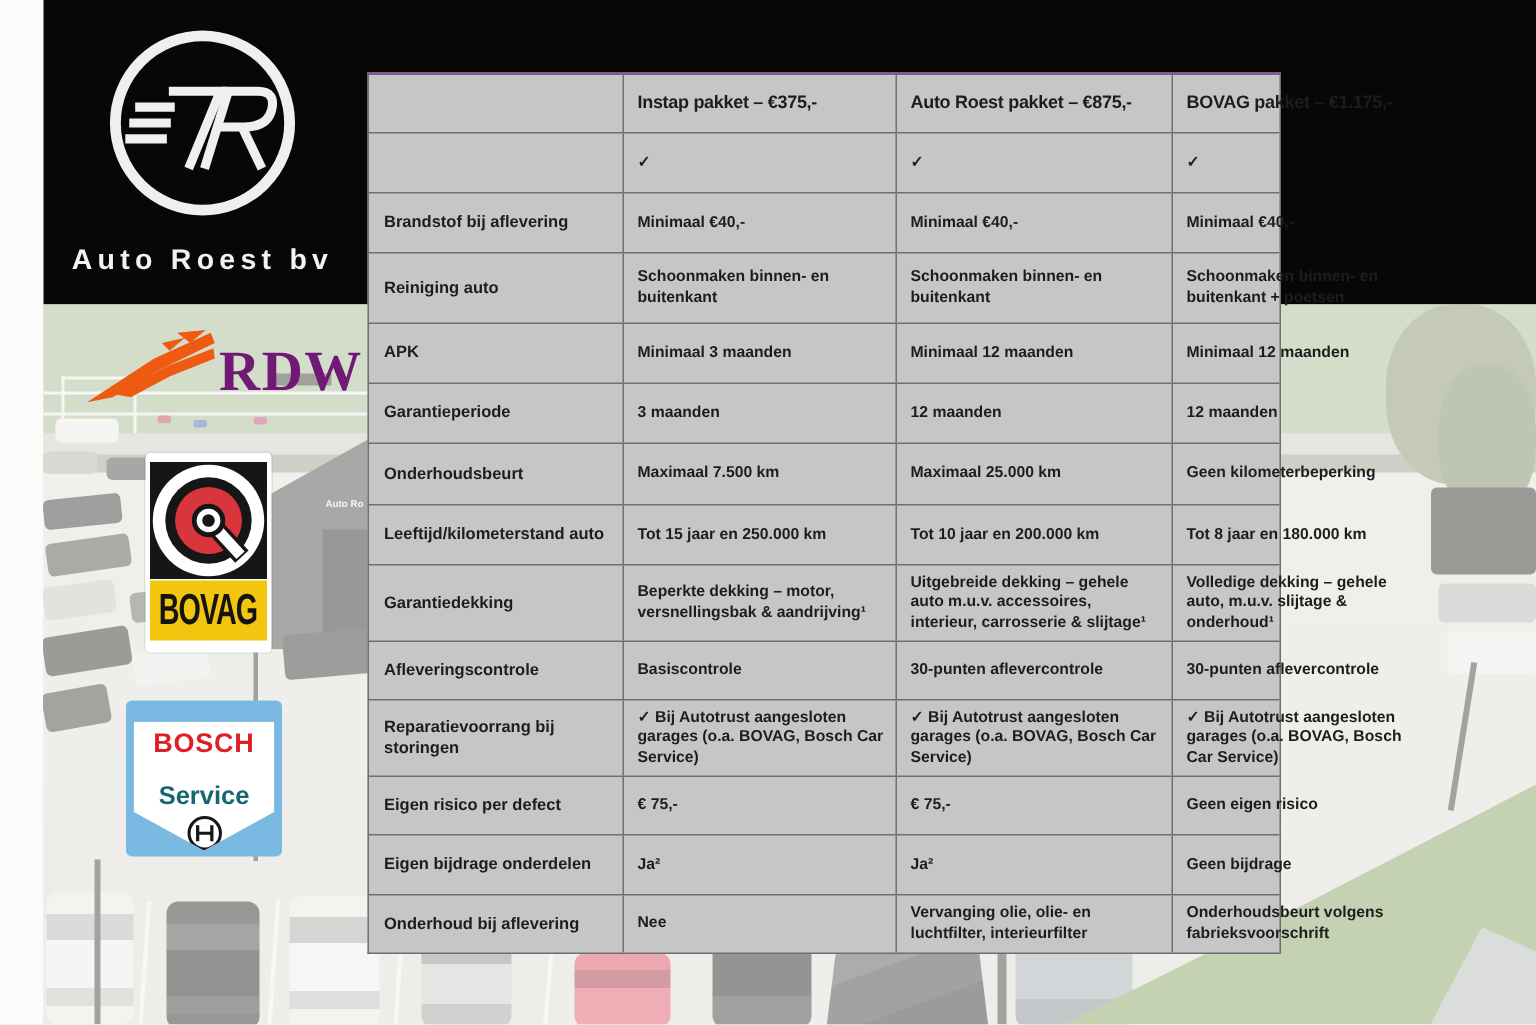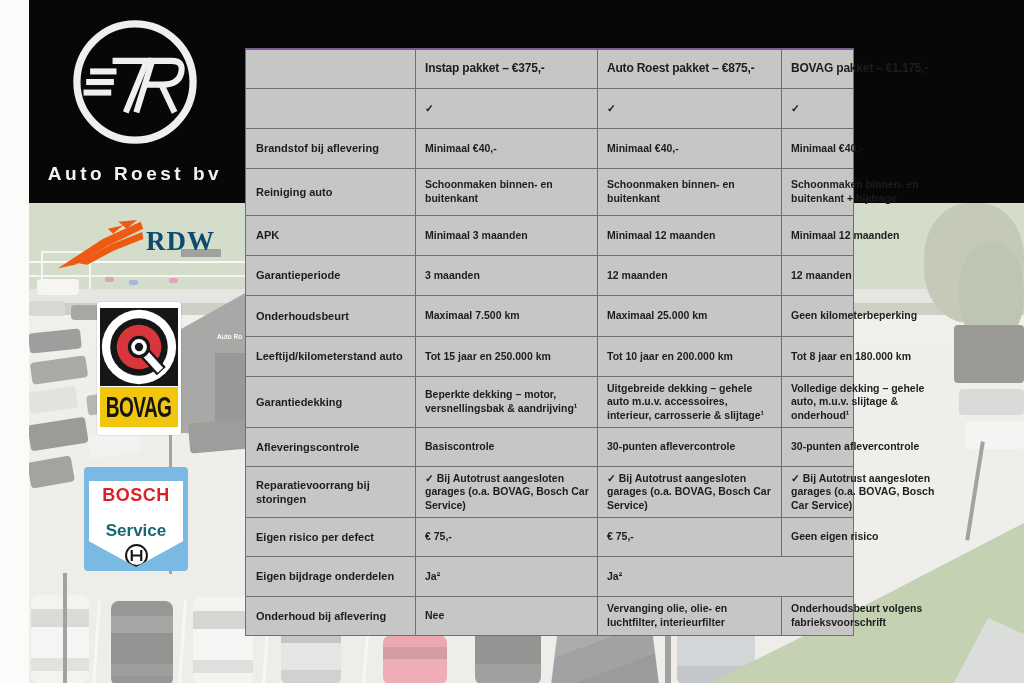--- a/index.html
+++ b/index.html
@@ -40,21 +40,21 @@
   
   .ar-logo{left:29px;top:0;width:212px;height:203px;}
   .ar-logo svg{position:absolute;left:40px;top:16px;}
   .ar-name{position:absolute;left:0;top:163px;width:100%;text-align:center;color:#f2f2f2;
            font-size:19px;font-weight:bold;letter-spacing:3.5px;white-space:nowrap;}
 
   
   .rdw{left:58px;top:216px;width:170px;height:58px;}
   .rdw svg{position:absolute;left:0;top:4px;}
   .rdw .rdw-text{position:absolute;left:88px;top:10px;font-family:"Liberation Serif",serif;
-                 font-weight:bold;font-size:27px;color:#0c4a6e;letter-spacing:1px;}
+                 font-weight:bold;font-size:38px;color:#701a75;letter-spacing:1px;}
 
   
   .bovag{left:97px;top:302px;width:84px;height:133px;background:#fff;border-radius:3px;
          box-shadow:0 0 0 1px rgba(0,0,0,.06);}
   .bovag svg{position:absolute;left:3px;top:5px;}
   .bovag .bovag-band{position:absolute;left:3px;top:85px;width:78px;height:40px;background:var(--bovag-yellow);
                      display:flex;align-items:center;justify-content:center;}
   .bovag .bovag-word{font-weight:bold;font-size:29px;color:#141414;transform:scaleX(.66);
                      letter-spacing:-1px;font-family:"Liberation Sans",sans-serif;}
 
@@ -218,21 +218,21 @@
       <div class="tc label">Brandstof bij aflevering</div>
       <div class="tc">Minimaal €40,-</div>
       <div class="tc">Minimaal €40,-</div>
       <div class="tc">Minimaal €40,-</div>
     </div>
 
     <div class="tr" style="height:47px">
       <div class="tc label">Reiniging auto</div>
       <div class="tc">Schoonmaken binnen- en buitenkant</div>
       <div class="tc">Schoonmaken binnen- en buitenkant</div>
-      <div class="tc">Schoonmaken binnen- en buitenkant + bijdrage</div>
+      <div class="tc">Schoonmaken binnen- en buitenkant + poetsen</div>
     </div>
 
     <div class="tr" style="height:40px">
       <div class="tc label">APK</div>
       <div class="tc">Minimaal 3 maanden</div>
       <div class="tc">Minimaal 12 maanden</div>
       <div class="tc">Minimaal 12 maanden</div>
     </div>
 
     <div class="tr" style="height:40px">
@@ -281,20 +281,21 @@
       <div class="tc label">Eigen risico per defect</div>
       <div class="tc">€ 75,-</div>
       <div class="tc">€ 75,-</div>
       <div class="tc">Geen eigen risico</div>
     </div>
 
     <div class="tr" style="height:40px">
       <div class="tc label">Eigen bijdrage onderdelen</div>
       <div class="tc">Ja²</div>
       <div class="tc">Ja²</div>
+      <div class="tc">Geen bijdrage</div>
     </div>
 
     <div class="tr" style="height:39px">
       <div class="tc label">Onderhoud bij aflevering</div>
       <div class="tc">Nee</div>
       <div class="tc">Vervanging olie, olie- en luchtfilter, interieurfilter</div>
       <div class="tc">Onderhoudsbeurt volgens fabrieksvoorschrift</div>
     </div>
 
   </div>

